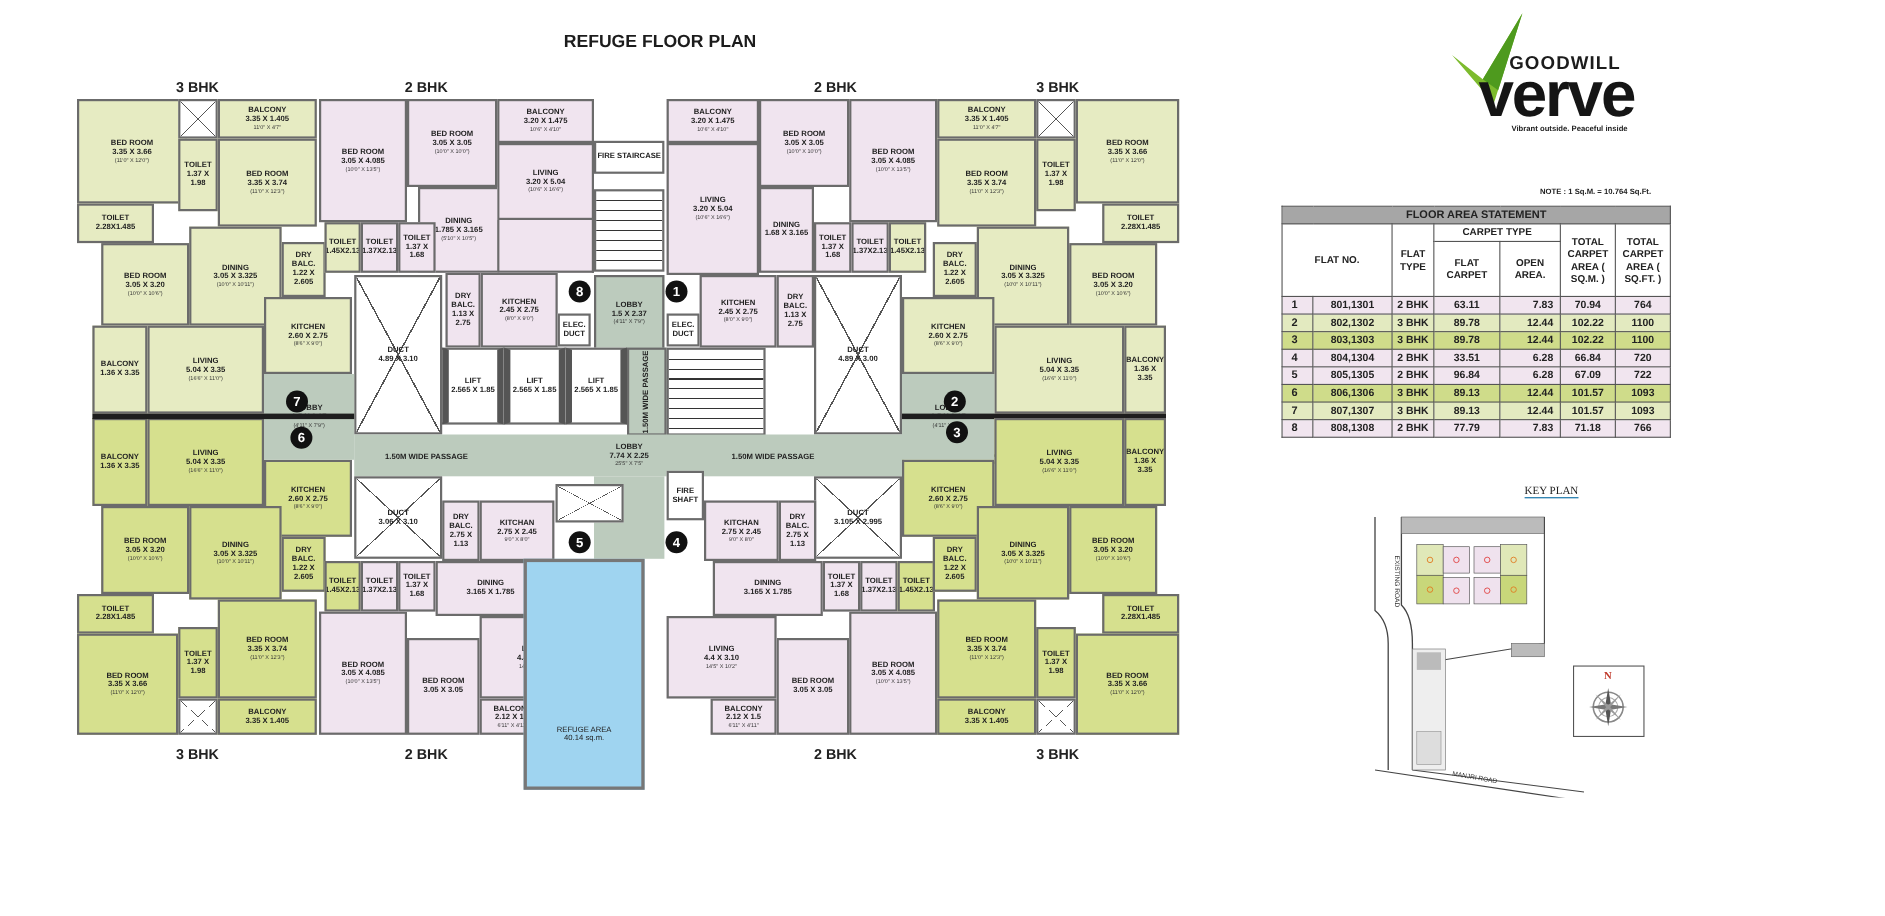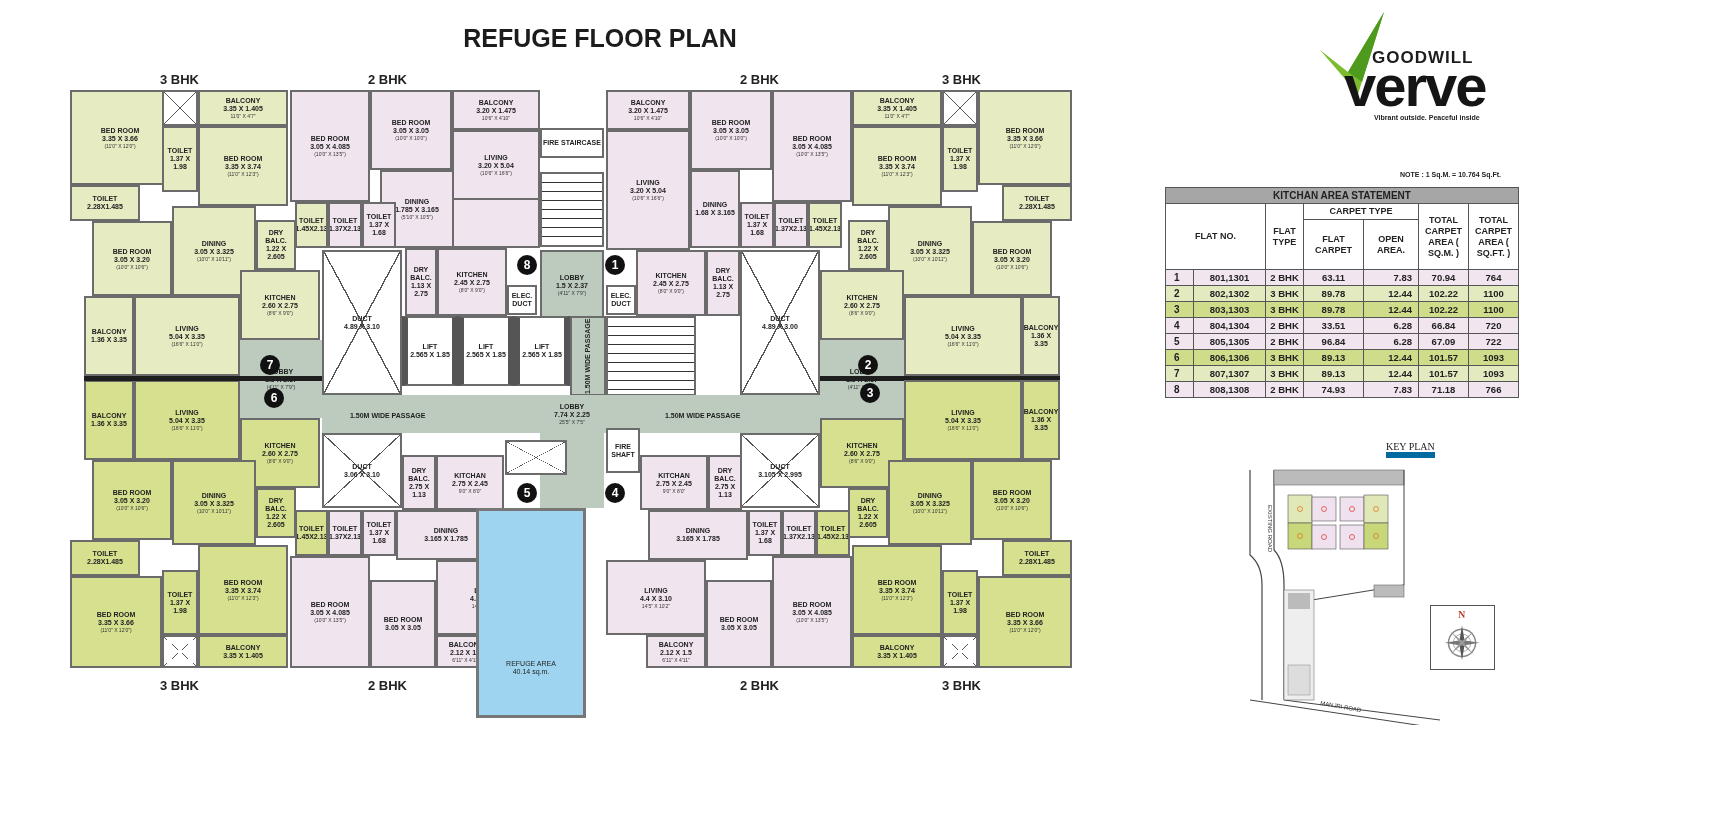--- a/index.html
+++ b/index.html
@@ -1,20 +1,20 @@
 <!DOCTYPE html>
 <html><head>
 <meta charset="utf-8">
 <style>
   * { box-sizing: border-box; margin: 0; padding: 0; }
   html, body { width: 1714px; height: 833px; background: #ffffff; overflow: hidden; }
   body { position: relative; font-family: "Liberation Sans", sans-serif; color: #1a1a1a; }
 
   .title { position: absolute; left: 430px; top: 24px; width: 340px; text-align: center;
-           font-family: "Liberation Sans", sans-serif; font-weight: bold; font-size: 25px; line-height: 29px; color: #1c1c1c; }
+           font-family: "Liberation Sans", sans-serif; font-weight: bold; font-size: 16px; line-height: 29px; color: #1c1c1c; }
 
   .bhk-label { position: absolute; font-weight: bold; font-size: 13px; color: #222; font-family: "Liberation Sans", sans-serif; }
   .room { position: absolute; border: 2px solid #6b6b6b; display: flex; flex-direction: column;
           align-items: center; justify-content: center; text-align: center; overflow: hidden; }
   .room .rn { font-family: "Liberation Sans Narrow", "Liberation Sans", sans-serif; font-size: 7px; font-weight: bold; line-height: 8px; color: #222; }
   .room .rd { font-size: 7px; line-height: 8px; color: #222; font-weight: bold; }
   .room .ri { font-size: 5px; line-height: 6px; color: #333; }
   .g1 { background: #e6ebc2; }
   .g2 { background: #d6e08e; }
   .pk { background: #f0e4ef; }
@@ -43,21 +43,21 @@
   table.carpet th, table.carpet td { border: 1px solid #555; text-align: center; font-size: 9.5px; font-weight: bold; color: #222; }
   table.carpet th { font-size: 9px; line-height: 11px; padding: 2px 1px; background: #fff; }
   table.carpet th.cap { background: #a6a6a6; height: 15px; font-size: 10px; }
   table.carpet td { height: 16px; padding: 0 2px; }
   table.carpet tr.pink td { background: #f1e5ef; }
   table.carpet tr.lgreen td { background: #e3eac0; }
   table.carpet tr.dgreen td { background: #cfdc8a; }
   table.carpet td.num { text-align: left; padding-left: 8px; font-size: 10px; }
 
   .key-title { position: absolute; left: 1386px; top: 441px; font-family: "Liberation Serif", serif; font-size: 10px; color: #222;
-               border-bottom: 6px solid #0369a1; }
+               border-bottom: 1px solid #0369a1; }
   .keyplan { position: absolute; left: 1240px; top: 465px; width: 280px; height: 260px; }
 
   .compass { position: absolute; left: 1430px; top: 605px; width: 65px; height: 65px; border: 1px solid #555; }
 </style>
 </head>
 <body>
 
 <div class="title">
   <div>REFUGE FLOOR PLAN</div>
 </div>
@@ -567,21 +567,21 @@
   <div class="brand-small">GOODWILL</div>
   <div class="brand-big">verve</div>
   <div class="tagline">Vibrant outside. Peaceful inside</div>
 </div>
 
 <div class="note">NOTE : 1 Sq.M. = 10.764 Sq.Ft.</div>
 
 <table class="carpet">
   <thead>
     <tr>
-      <th class="cap" colspan="7">KITCHAN AREA STATEMENT</th>
+      <th class="cap" colspan="7">FLOOR AREA STATEMENT</th>
     </tr>
     <tr>
       <th rowspan="2" colspan="2" style="width:98px;">FLAT NO.</th>
       <th rowspan="2" style="width:38px;">FLAT TYPE</th>
       <th colspan="2">CARPET TYPE</th>
       <th rowspan="2" style="width:50px;">TOTAL CARPET AREA ( SQ.M. )</th>
       <th rowspan="2" style="width:50px;">TOTAL CARPET AREA ( SQ.FT. )</th>
     </tr>
     <tr>
       <th style="height:50px;width:60px;">FLAT CARPET</th>
@@ -649,21 +649,21 @@
       <td>3 BHK</td>
       <td>89.13</td>
       <td style="text-align:right;padding-right:6px;">12.44</td>
       <td>101.57</td>
       <td>1093</td>
     </tr>
     <tr class="pink">
       <td class="num">8</td>
       <td>808,1308</td>
       <td>2 BHK</td>
-      <td>74.93</td>
+      <td>77.79</td>
       <td style="text-align:right;padding-right:6px;">7.83</td>
       <td>71.18</td>
       <td>766</td>
     </tr>
   </tbody>
 </table>
 
 <div class="key-title">KEY PLAN</div>
 <svg class="keyplan" viewBox="0 0 280 260">
 

